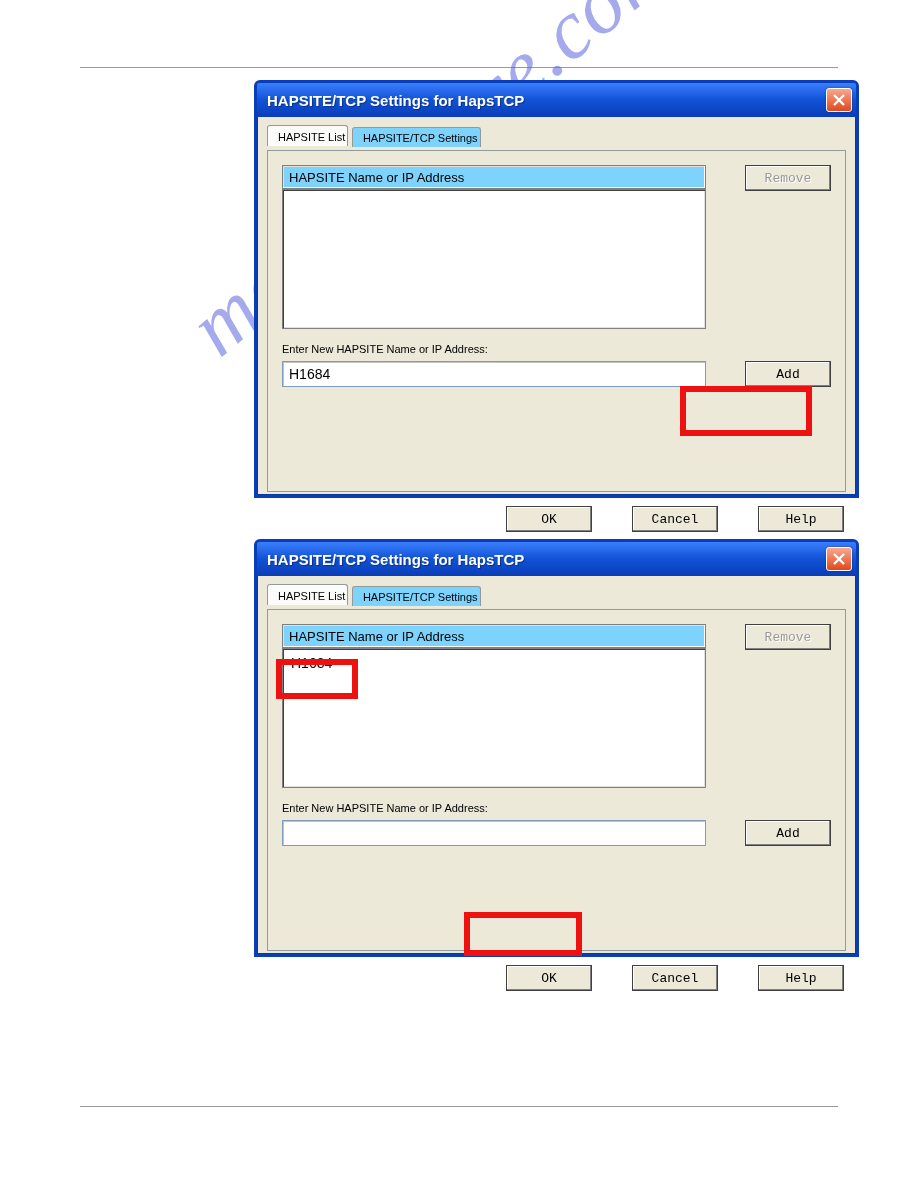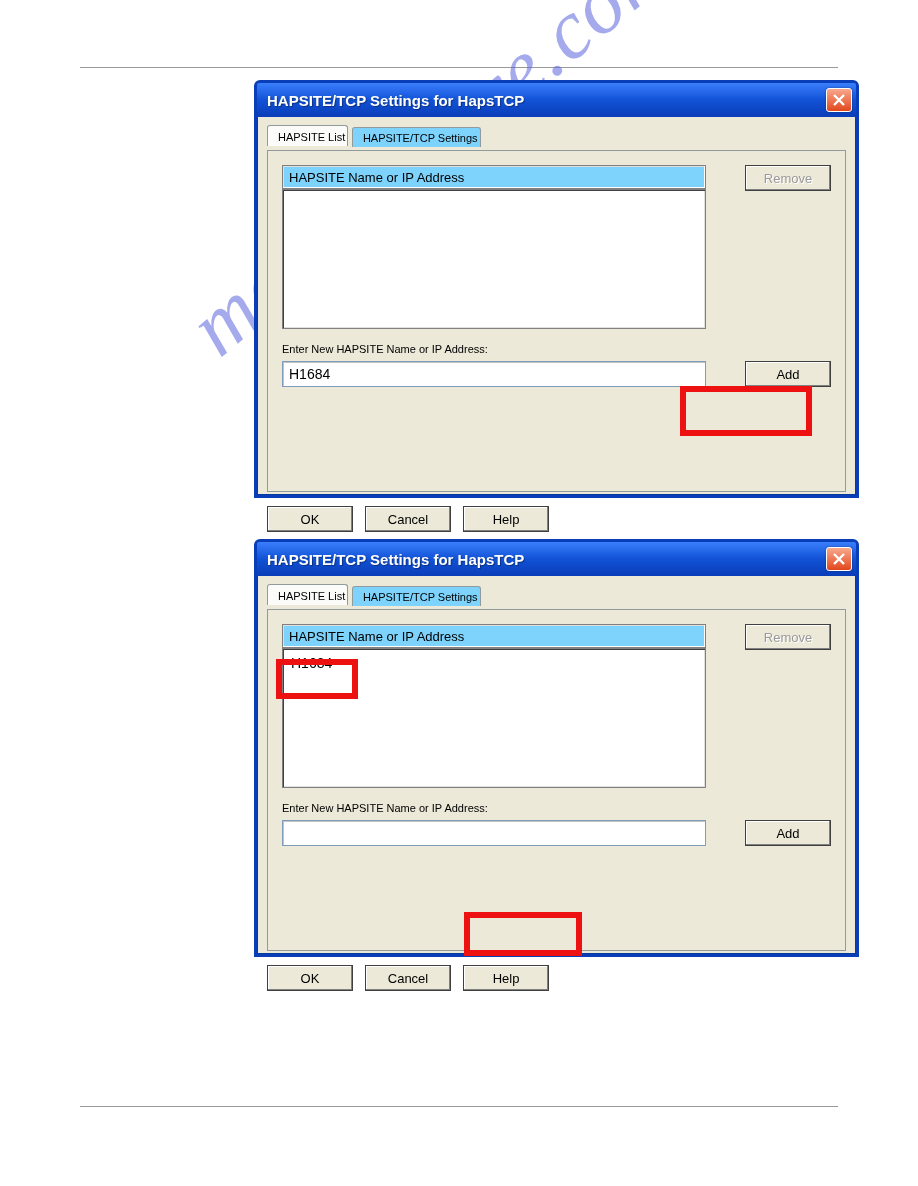--- a/index.html
+++ b/index.html
@@ -30,25 +30,25 @@
   .list-header{border:1px solid #808080;background:#7dd3fc;height:22px;display:flex;align-items:center;
     padding:0 6px;font-size:13px;box-shadow:inset -1px -1px 0 #fff,inset 1px 1px 0 #dfdfdf;width:410px}
   .list-box{border:1px solid #808080;background:#fff;height:130px;width:410px;
     box-shadow:inset 1px 1px 0 #404040,inset -1px -1px 0 #dfdfdf;padding:4px 6px;overflow:auto}
   .list-item{font-size:14px;line-height:20px;padding:0 2px}
   .enter-label{margin-top:14px;font-size:11px}
   .input-row{display:flex;align-items:center;margin-top:6px;gap:16px}
   .text-input{flex:none;width:410px;height:24px;border:1px solid #7f9db9;background:#fff;
     box-shadow:inset 1px 1px 0 #c3c3c3;padding:0 6px;font-family:inherit;font-size:14px}
   .btn{width:86px;height:26px;background:#ece9d8;border:1px solid #404040;
-    box-shadow:inset -1px -1px 0 #808080,inset 1px 1px 0 #fff;font-family:Liberation Sans, sans-serif;font-size:13px;
+    box-shadow:inset -1px -1px 0 #808080,inset 1px 1px 0 #fff;font-family:Liberation Mono, monospace;font-size:13px;
     cursor:pointer;text-align:center}
   .btn.disabled{color:#9a9a9a;cursor:default;text-shadow:1px 1px 0 #fff}
   .side-btn{position:absolute;right:14px}
-  .bottom-btns{display:flex;gap:12px;margin-top:14px;padding-right:2px}
+  .bottom-btns{display:flex;justify-content:flex-end;gap:40px;margin-top:14px;padding-right:2px}
   .highlight{position:absolute;border:6px solid #e11;pointer-events:none;box-sizing:border-box}
   
   #dlg1{left:254px;top:80px;height:412px}
   #dlg2{left:254px;top:539px;height:412px}
   
   #hl-add{left:680px;top:386px;width:132px;height:50px}
   #hl-item{left:276px;top:659px;width:82px;height:40px}
   #hl-ok{left:464px;top:912px;width:118px;height:44px}
 </style>
 </head>

